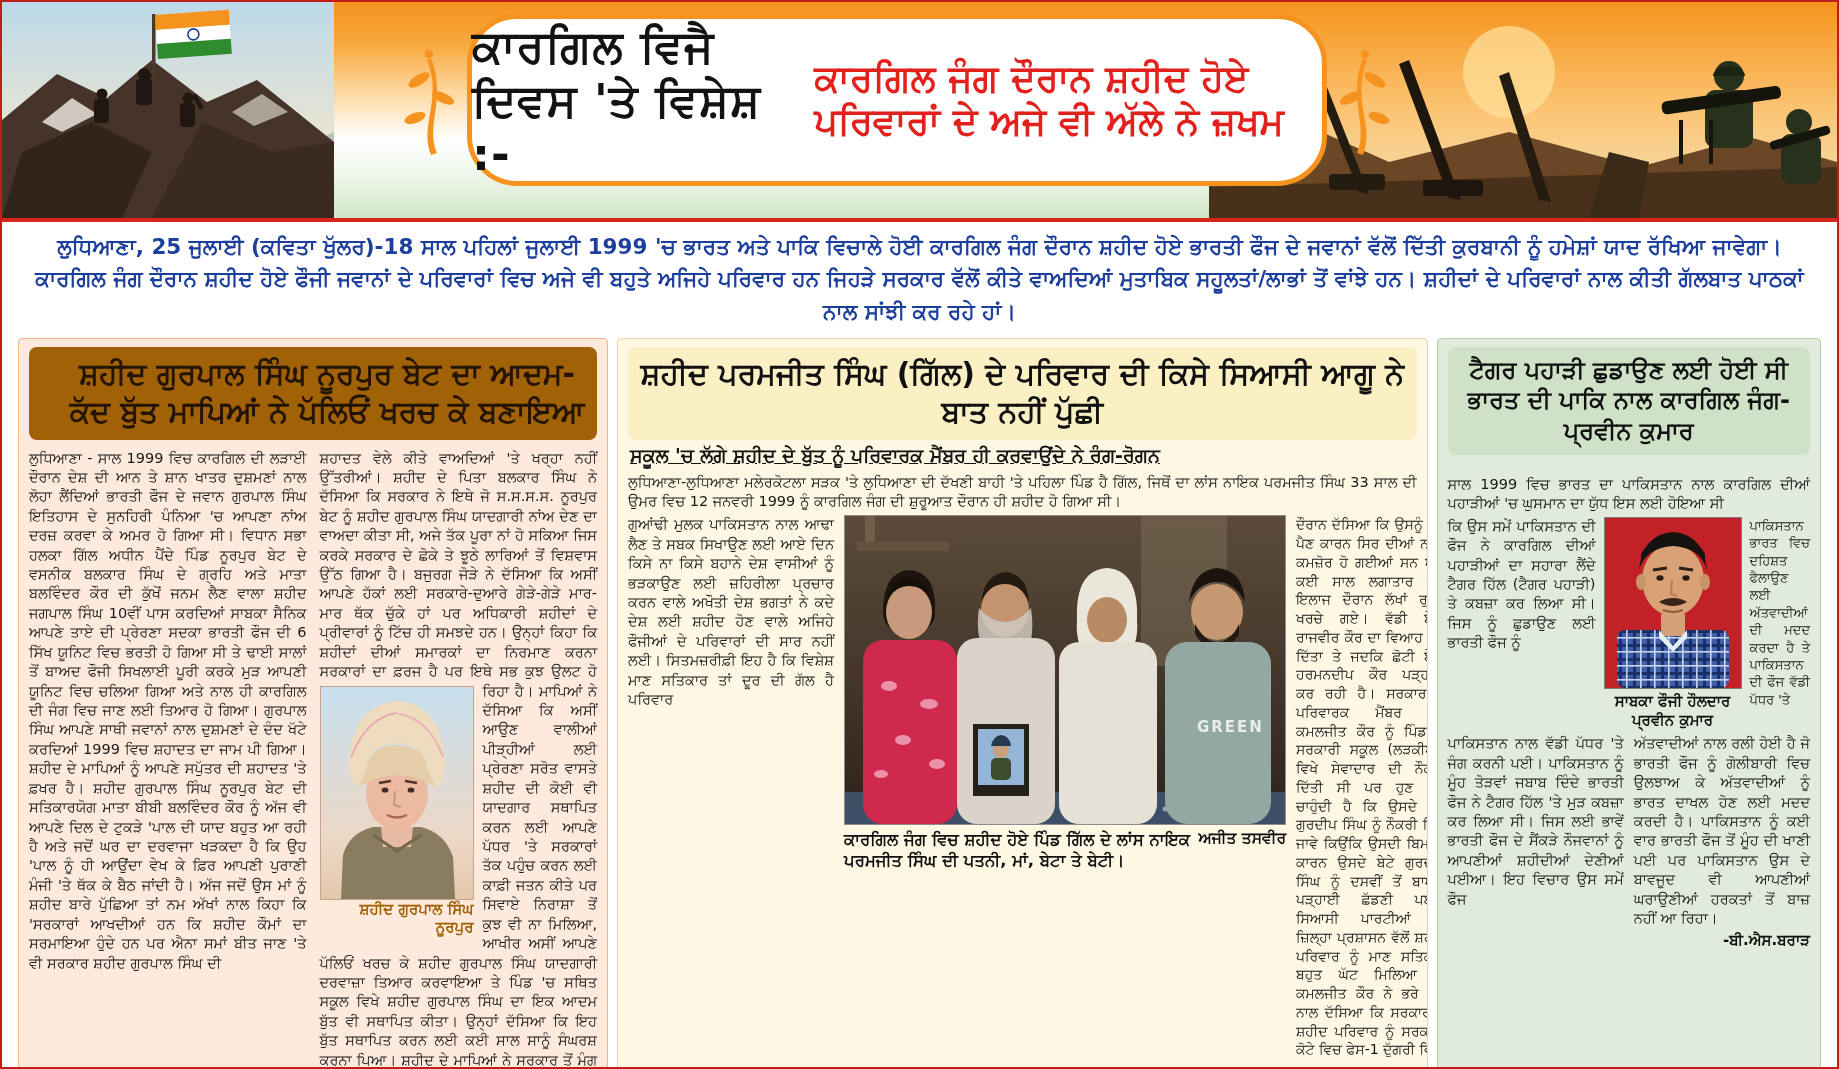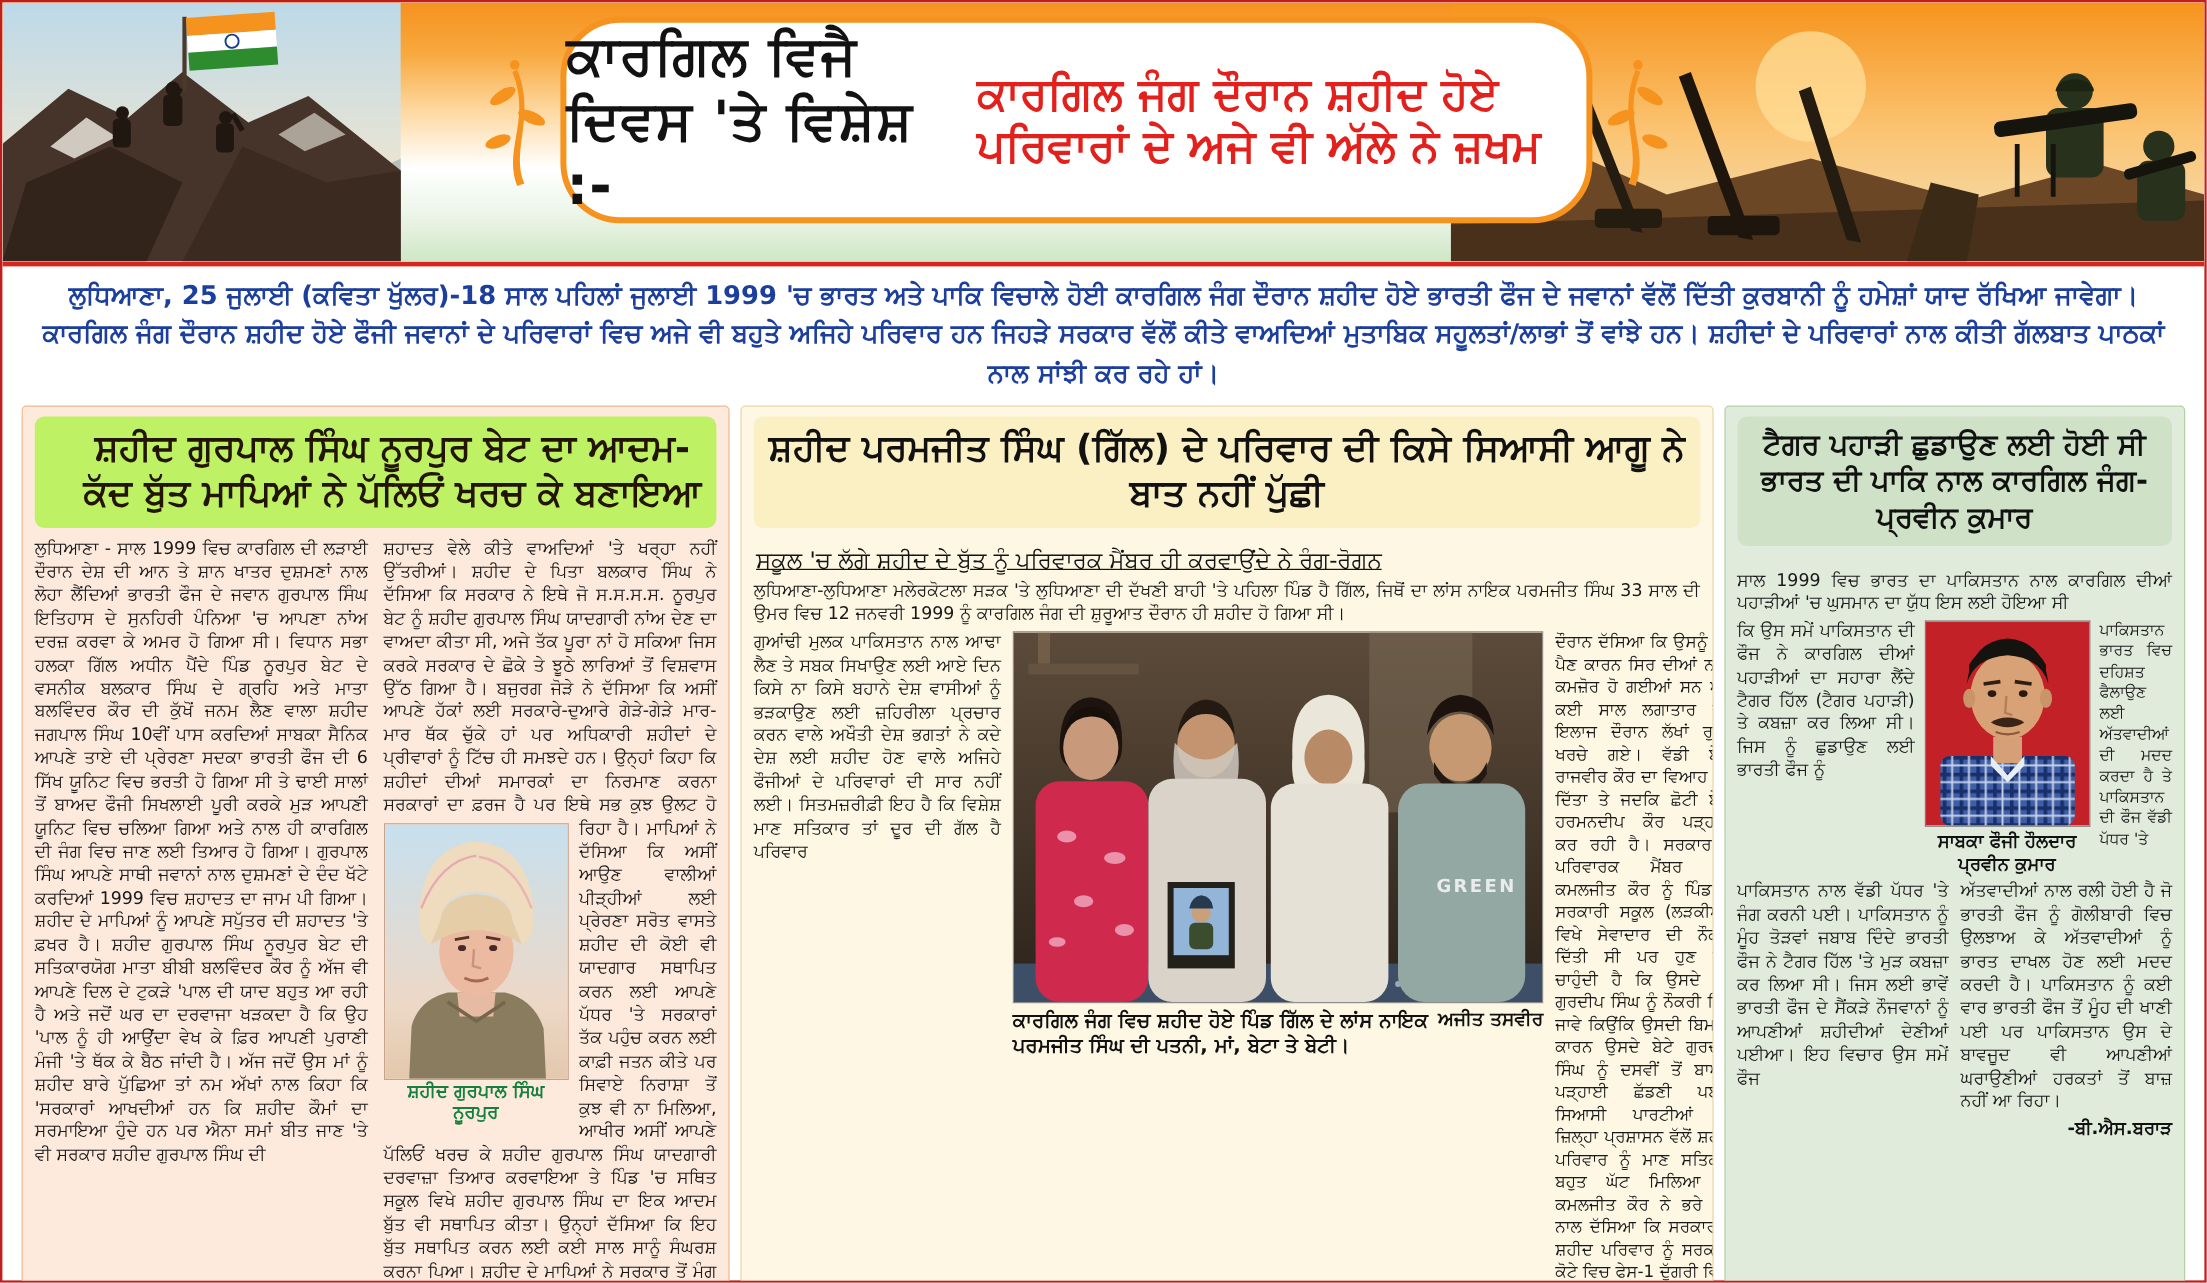--- a/index.html
+++ b/index.html
@@ -29,36 +29,36 @@
         font-size:21.5px;line-height:1.5;}
 
   
   .articles{display:flex;gap:9px;padding:4px 16px 0;}
   .article{box-sizing:border-box;height:744px;overflow:hidden;padding:8px 10px;border-radius:4px;}
   .article-left{width:594px;background:#fdeadd;border:1px solid #f0b78f;}
   .article-middle{width:816px;background:#fdf7e3;border:1px solid #e8d7a4;}
   .article-right{width:387px;background:#e0ebdb;border:1px solid #b3cfa7;}
 
   .headline{border-radius:8px;text-align:center;font-weight:bold;padding:8px 8px;line-height:1.28;}
-  .article-left .headline{background:#bef264;color:#241404;font-size:30px;padding-left:36px;}
+  .article-left .headline{background:#a16207;color:#241404;font-size:30px;padding-left:36px;}
   .article-middle .headline{background:#fbf0c4;color:#111;font-size:30px;}
   .article-right .headline{background:#cfe2c7;color:#111;font-size:24px;}
 
   .body-text{font-size:14.5px;line-height:1.34;text-align:justify;color:#191919;}
   .byline{font-weight:bold;text-align:right;color:#111;font-size:15px;margin-top:2px;}
 
   
   .la-body{display:flex;gap:13px;margin-top:9px;}
   .la-col{flex:1;min-width:0;}
   .la-fig{float:left;width:154px;margin:3px 9px 2px 0;}
   .la-fig svg{display:block;width:152px;height:212px;border:1px solid #c9a28c;}
-  .la-fig figcaption{font-weight:bold;font-size:15px;text-align:center;line-height:1.2;color:#15803d;}
-
-  
-  .kicker{font-weight:normal;text-decoration:underline;font-size:19px;margin:16px 2px 6px;color:#131313;}
+  .la-fig figcaption{font-weight:bold;font-size:15px;text-align:right;line-height:1.2;color:#a16207;}
+
+  
+  .kicker{font-weight:bold;text-decoration:underline;font-size:19px;margin:4px 2px 6px;color:#131313;}
   .ma-intro{margin-bottom:4px;}
   .ma-mid{display:flex;gap:10px;margin-top:4px;}
   .ma-colL{width:206px;flex:0 0 auto;}
   .ma-colR{width:150px;flex:0 0 auto;font-size:14px;}
   .ma-figwrap{width:442px;flex:0 0 auto;}
   .ma-figwrap svg{display:block;width:440px;height:308px;border:1px solid #8d8d8d;}
   .ma-caption{font-weight:bold;font-size:16.5px;line-height:1.28;margin-top:4px;color:#111;text-align:left;}
   .ma-credit{float:right;font-weight:bold;font-size:15.5px;}
 
   

